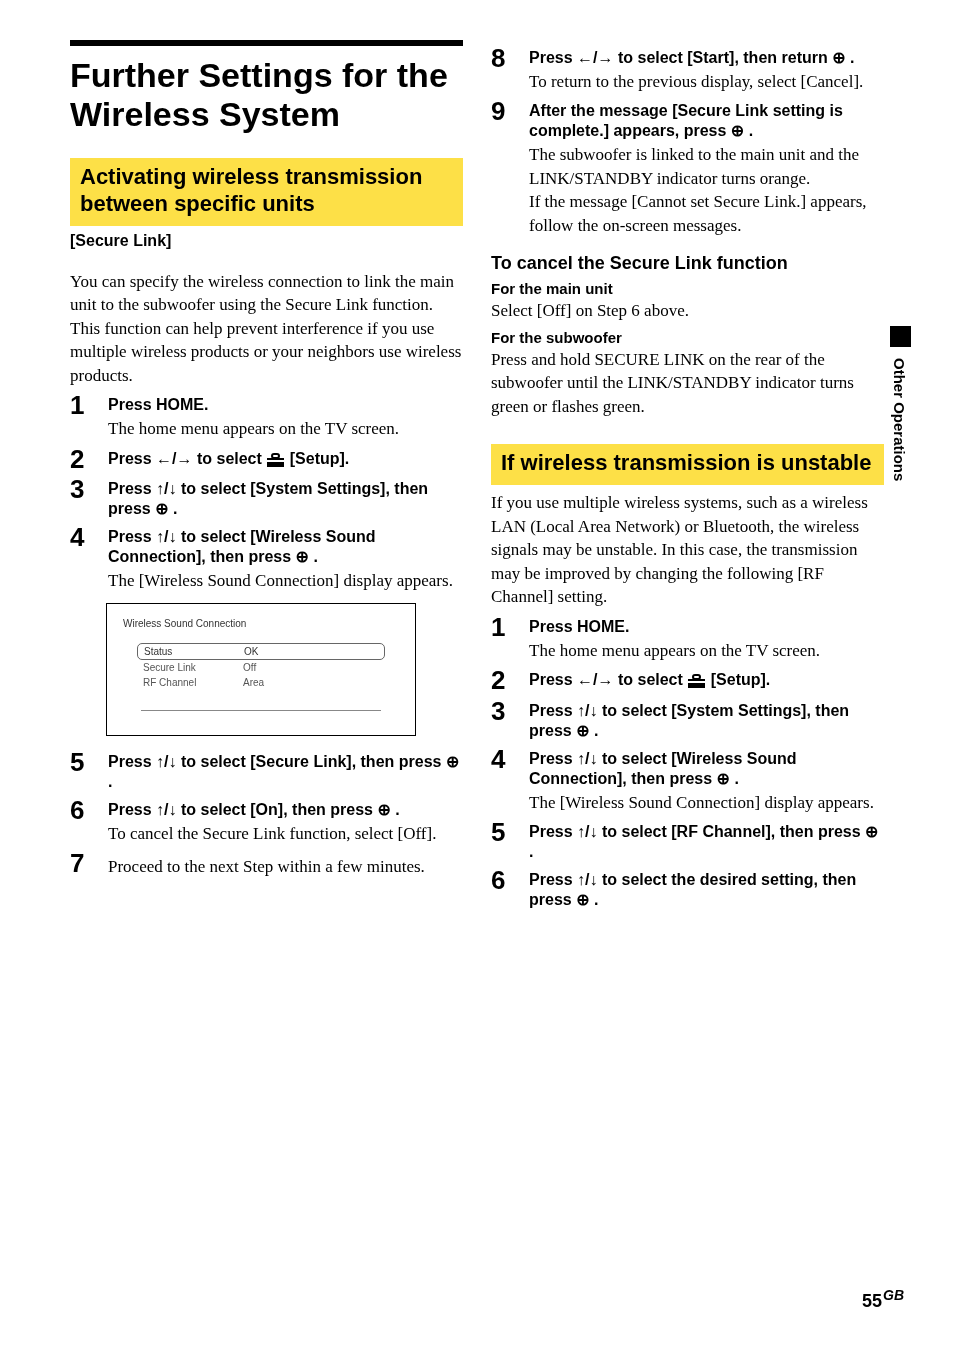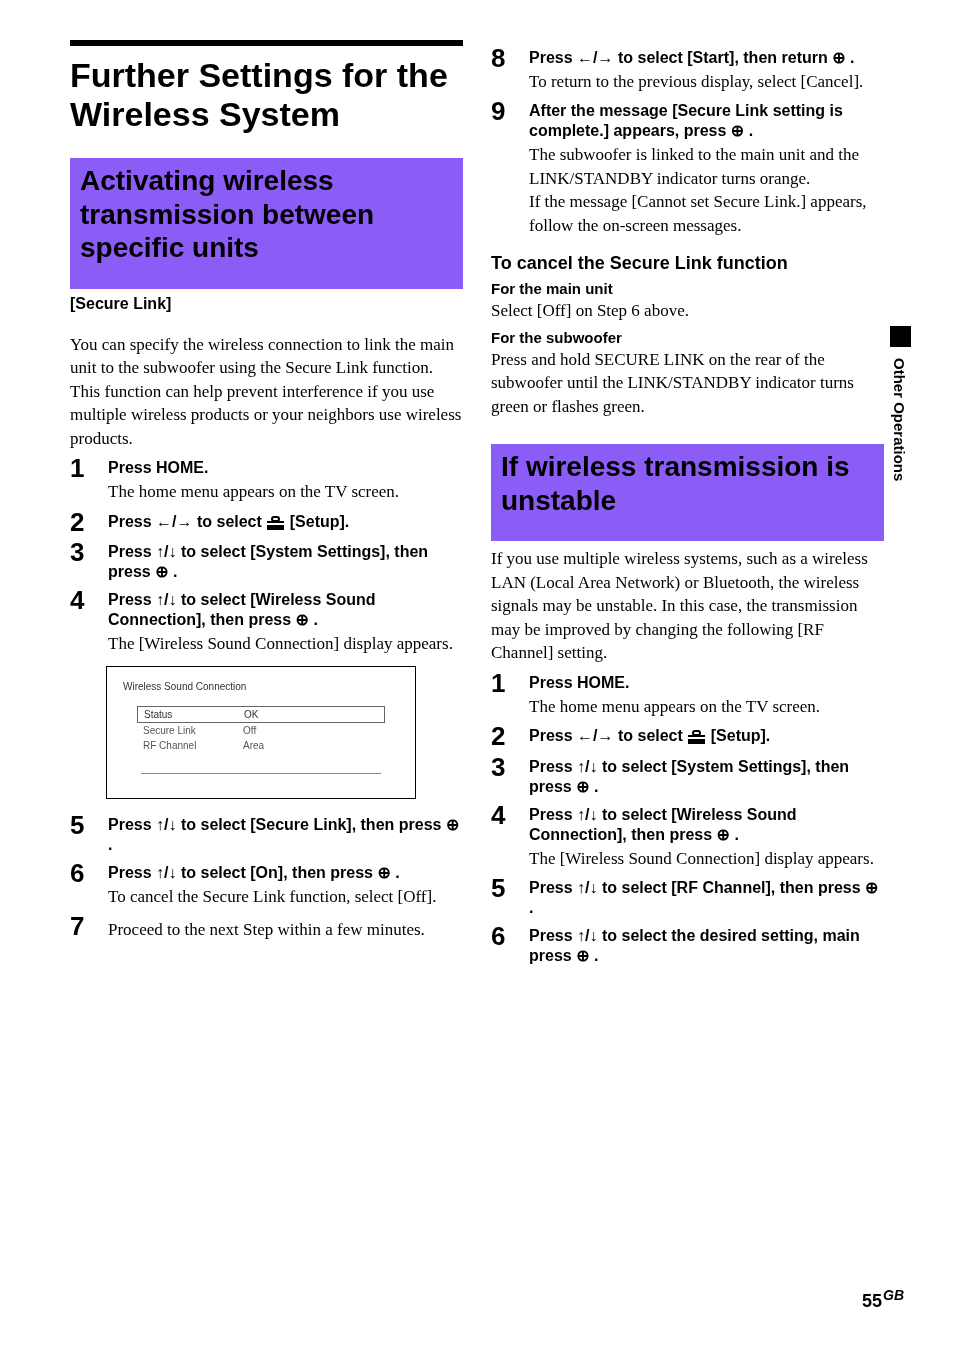--- a/index.html
+++ b/index.html
@@ -22,26 +22,26 @@
     .main-title {
       font-family: Arial, sans-serif;
       font-weight: bold;
       font-size: 34px;
       line-height: 1.15;
       border-top: 6px solid black;
       padding-top: 10px;
       margin-bottom: 24px;
     }
     .section-header {
-      background: #8b5cf6;
-      font-family: Arial, sans-serif;
-      font-weight: bold;
-      font-size: 28px;
+      background: #fde047;
+      font-family: Arial, sans-serif;
+      font-weight: bold;
+      font-size: 22px;
       line-height: 1.2;
-      padding: 6px 10px 24px 10px;
+      padding: 6px 10px 9px 10px;
       margin-bottom: 6px;
     }
     .section-sub {
       font-family: Arial, sans-serif;
       font-weight: bold;
       font-size: 16px;
       margin-bottom: 20px;
     }
     .body-text {
       font-size: 17px;
@@ -103,21 +103,21 @@
       color: #555;
     }
     .screenshot .shot-title { font-size: 10px; margin-bottom: 14px; color: #333;}
     .screenshot .shot-row {
       display: flex;
       padding: 2px 6px;
     }
     .shot-row .shot-key { flex: 0 0 100px; }
     .screenshot .active {
       border: 1px solid #666;
-      border-radius: 0;
+      border-radius: 5px;
       color:#333;
     }
     .shot-divider { border-top: 1px solid #888; margin: 20px 4px 0 4px;}
     .shot-indent { margin-left: 14px; margin-right: 14px;}
     
     .side-tab {
       position: absolute;
       right: 46px;
       top: 358px;
       writing-mode: vertical-rl;
@@ -317,21 +317,21 @@
       <div class="step">
         <div class="step-num">5</div>
         <div class="step-body">
           <div class="step-title">Press ↑/↓ to select [RF Channel], then press ⊕ .</div>
         </div>
       </div>
 
       <div class="step">
         <div class="step-num">6</div>
         <div class="step-body">
-          <div class="step-title">Press ↑/↓ to select the desired setting, main press ⊕ .</div>
+          <div class="step-title">Press ↑/↓ to select the desired setting, then press ⊕ .</div>
         </div>
       </div>
     </div>
 
   </div>
 </div>
 
 <div class="side-block"></div>
 <div class="side-tab">Other Operations</div>
 

